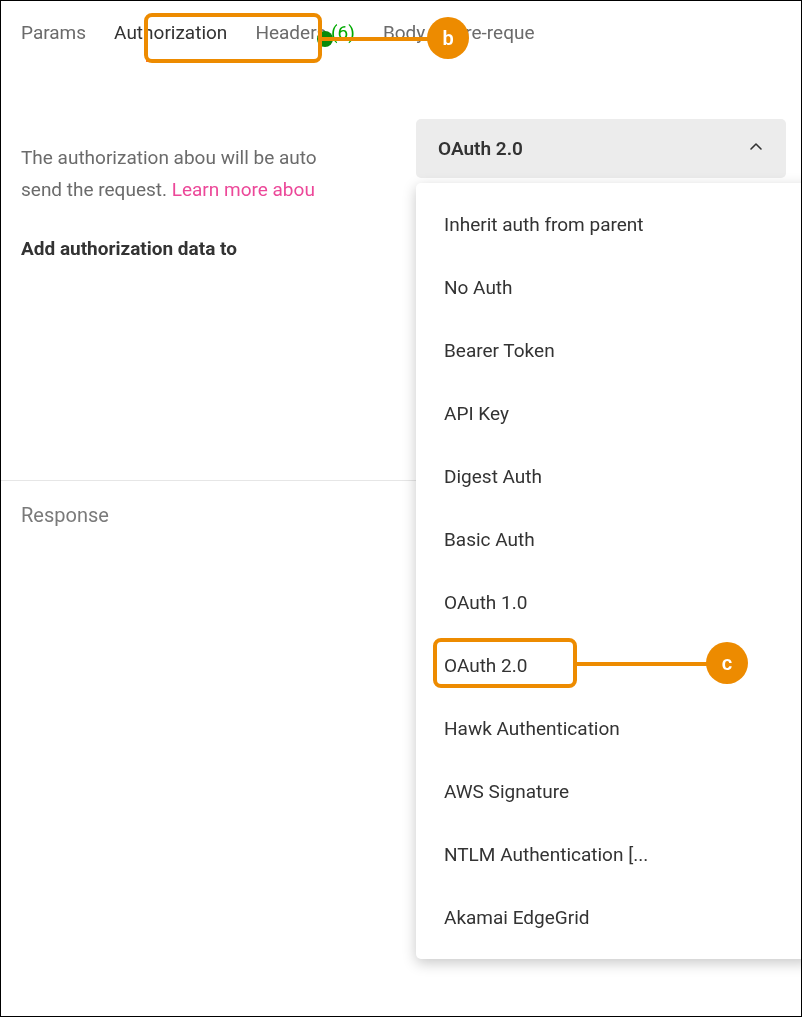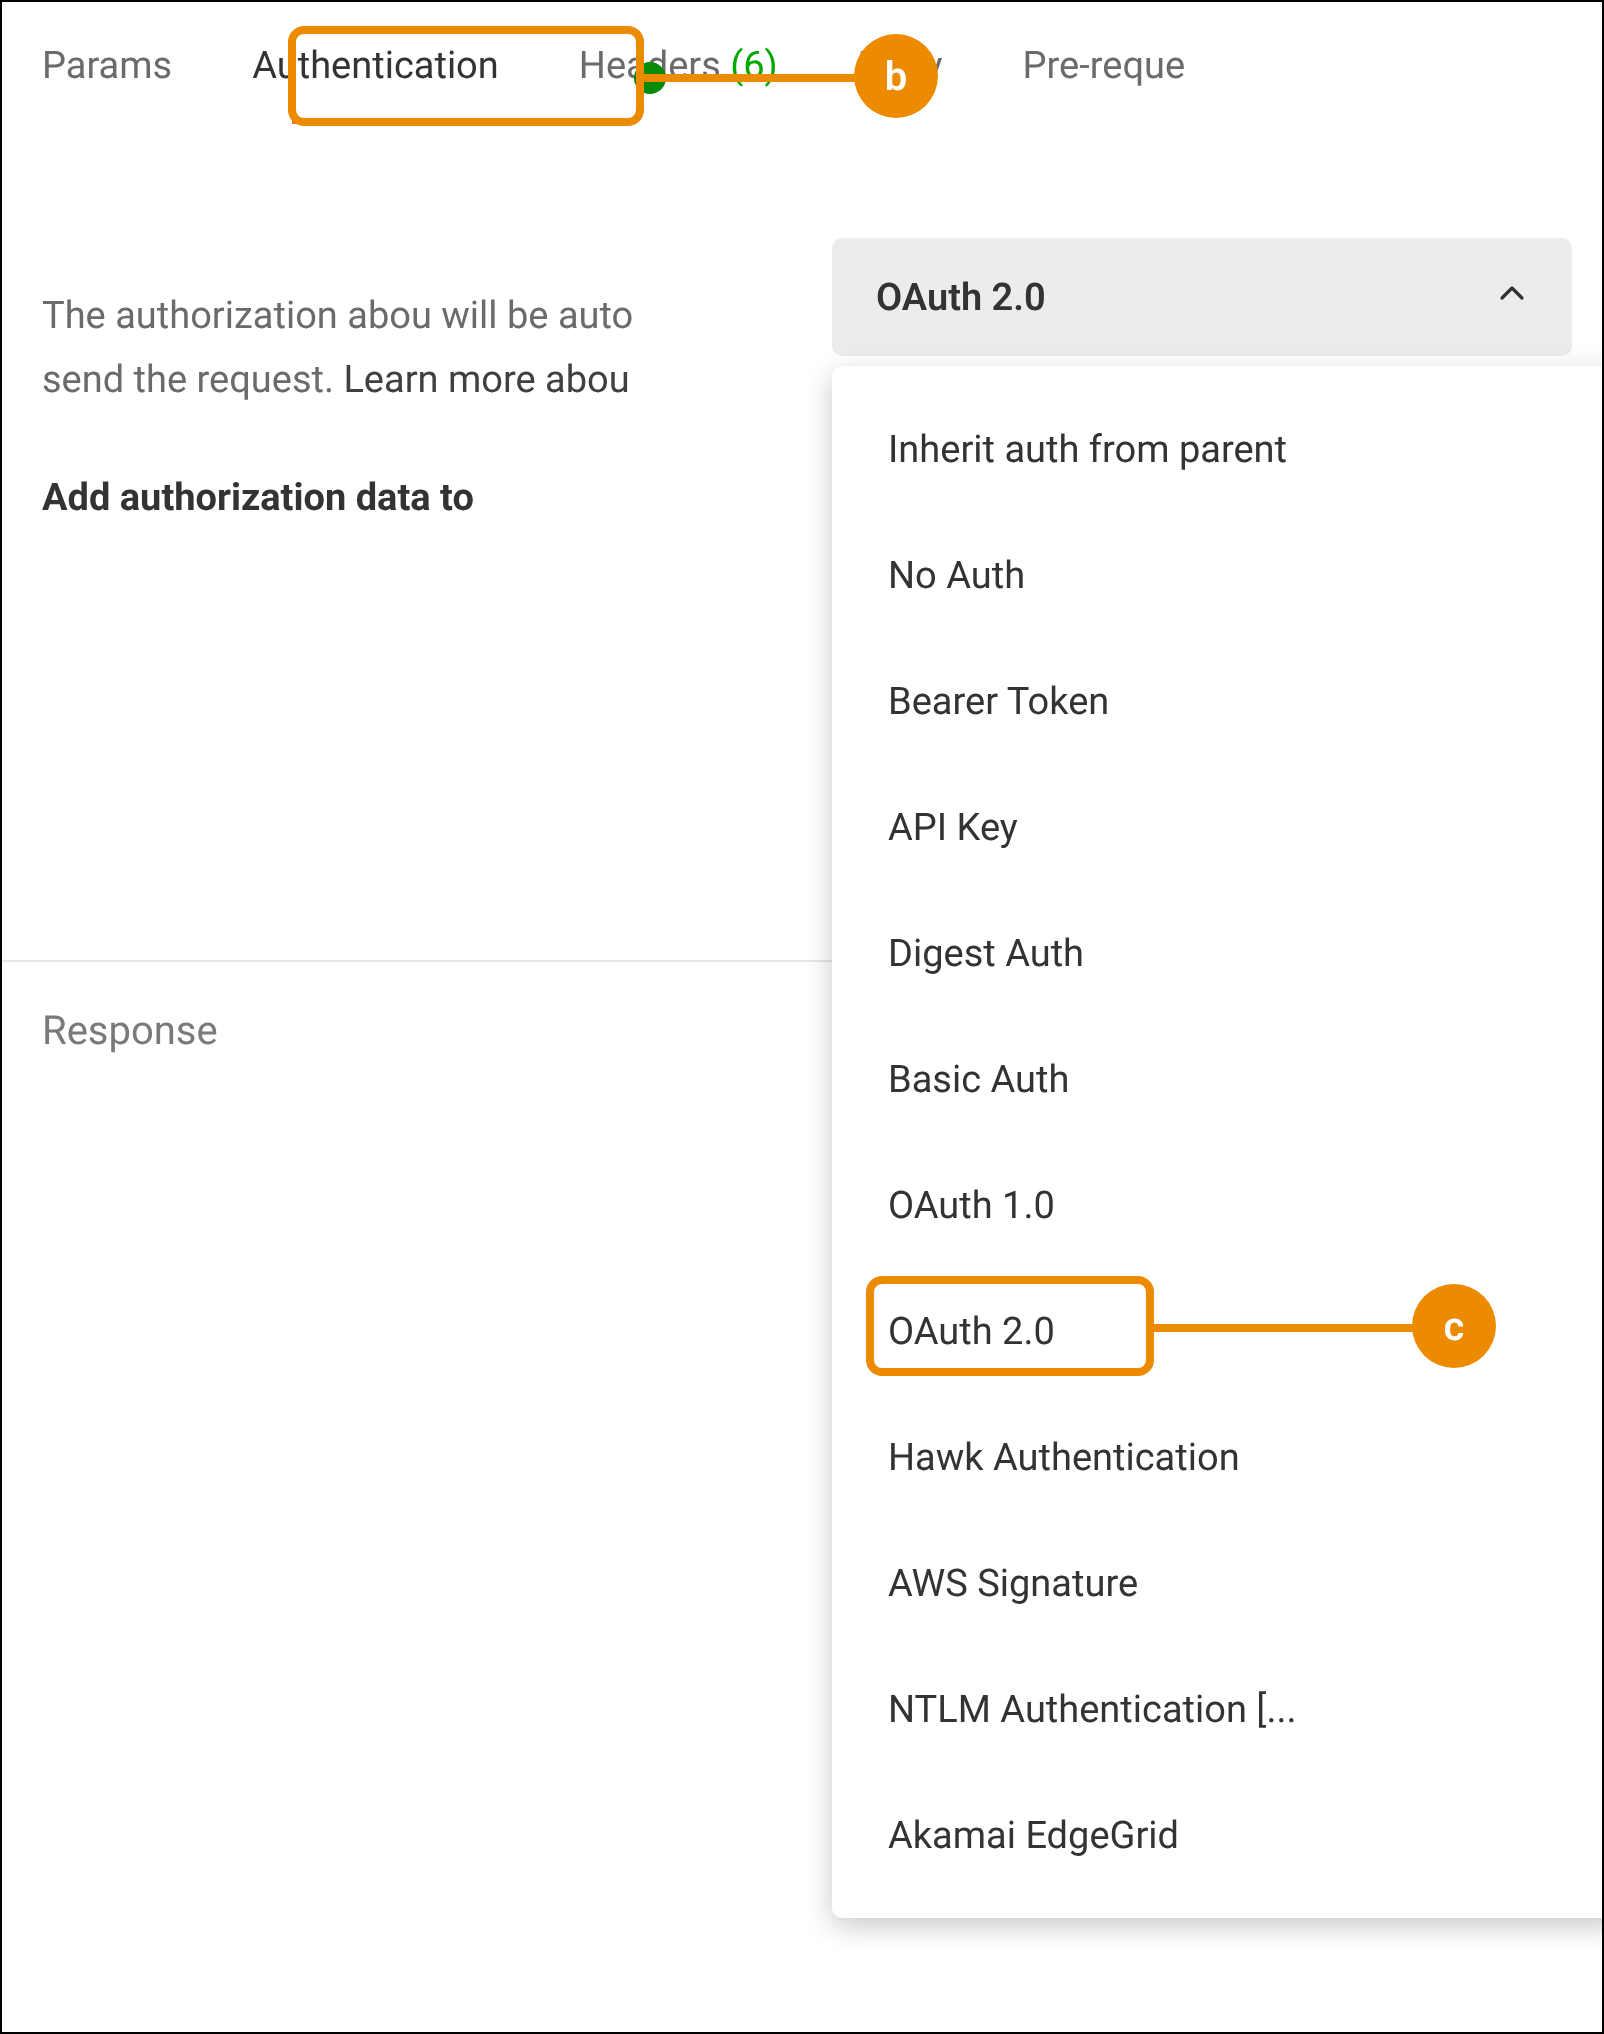--- a/index.html
+++ b/index.html
@@ -8,21 +8,21 @@
     background: #ffffff;
     width: 802px;
     height: 1017px;
     overflow: hidden;
     border: 1px solid #000;
     position: relative;
   }
   .tabs {
     display: flex;
     align-items: center;
-    gap: 40px;
+    gap: 28px;
     padding: 20px 20px 0 20px;
     color: #6b6b6b;
     font-size: 19px;
     position: relative;
   }
   .tab {
     padding-bottom: 18px;
     cursor: pointer;
     white-space: nowrap;
   }
@@ -52,21 +52,21 @@
     color: #333;
     font-weight: 600;
     width: 395px;
   }
   .helper {
     margin-top: 40px;
     font-size: 19px;
     color: #6b6b6b;
     line-height: 1.7;
   }
-  .helper a { color: #404040; text-decoration: none; cursor: pointer; text-align: center; }
+  .helper a { color: #ec4899; text-decoration: none; cursor: pointer; text-align: center; }
   .label2 {
     margin-top: 30px;
     font-size: 19px;
     color: #333;
     font-weight: 700;
   }
   .divider {
     border: none;
     border-top: 1px solid #e6e6e6;
     margin-top: 220px;
@@ -196,21 +196,21 @@
     border-radius: 50%;
     background: #0a8a0a;
     pointer-events: none;
   }
 </style>
 </head>
 <body>
 
 <div class="tabs">
   <div class="tab">Params</div>
-  <div class="tab active">Authentication</div>
+  <div class="tab active">Authorization</div>
   <div class="tab headers">
     <span>Headers</span>
     <span class="count">(6)</span>
   </div>
   <div class="tab">Body</div>
   <div class="tab">Pre-reque</div>
 </div>
 
 <div class="content">
   <div class="helper">

